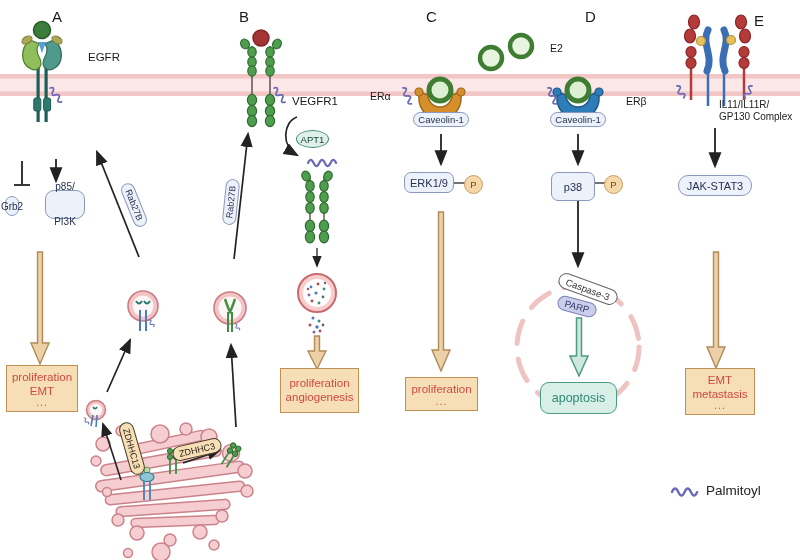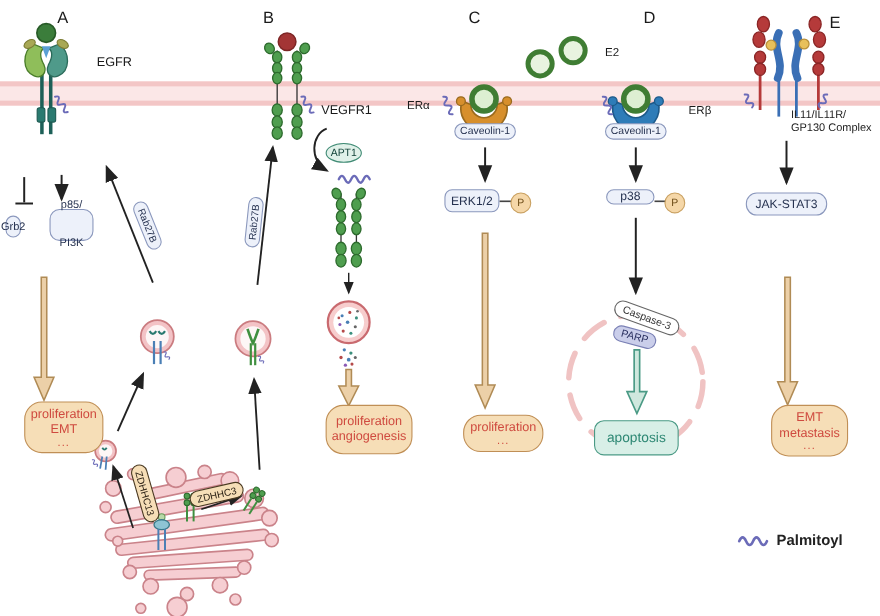--- a/index.html
+++ b/index.html
@@ -16,22 +16,22 @@
   .pill2{flex-direction:column;line-height:1.05;}
   .tanpill{background:#f6deb7;border:1.3px solid #4a3a22;color:#2b2115;}
   .apt1{background:#e0f1e9;border:1.4px solid #3f8a74;border-radius:50%;color:#14443a;}
   .caspase{background:#ffffff;border:1.3px solid #666;color:#333;}
   .parp{background:#caceea;border:1.3px solid #7a80b5;color:#2a3060;}
   .pcircle{position:absolute;width:17px;height:17px;border-radius:50%;background:#f5d7a8;
            border:1.3px solid #c9a060;color:#6b4a15;font-size:9.5px;display:flex;
            align-items:center;justify-content:center;}
   .box{position:absolute;display:flex;flex-direction:column;align-items:center;
        justify-content:center;text-align:center;box-sizing:border-box;}
-  .outcome{background:#f6deb7;border:1.5px solid #c08f56;border-radius:16px;
-           color:#cf4a3f;font-size:11.5px;line-height:1.2;margin-left:16px;}
+  .outcome{background:#f6deb7;border:1.5px solid #c08f56;border-radius:0;
+           color:#cf4a3f;font-size:11.5px;line-height:1.2;}
   .outcome .more{font-size:10px;letter-spacing:1px;line-height:0.6;margin-top:2px;}
   .apoptosis{background:#d8efe7;border:1.5px solid #4a9a85;border-radius:9px;
              color:#2e8874;font-size:12.5px;}
   .tumorcell{background:#edf1f8;border:1.5px solid #9aa8bb;color:#111;font-size:19px;}
   .palmitoyl{font-size:13.5px;color:#222;}
 </style>
 </head>
 <body>
 
 <div id="stage">
@@ -332,24 +332,24 @@
   <span>p85/</span>
   <span>PI3K</span>
 </div>
 <div class="pill" style="left:111px;top:198px;width:46px;height:14px;transform:rotate(68deg);font-size:9px;">Rab27B</div>
 <div class="pill" style="left:208px;top:195px;width:46px;height:14px;transform:rotate(-84deg);font-size:9px;">Rab27B</div>
 <div class="pill apt1" style="left:296px;top:130px;width:33px;height:18px;">APT1</div>
 
 <div class="pill" style="left:413px;top:112px;width:56px;height:15px;">Caveolin-1</div>
 <div class="pill" style="left:550px;top:112px;width:56px;height:15px;">Caveolin-1</div>
 
-<div class="pill" style="left:404px;top:172px;width:50px;height:21px;font-size:11px;border-radius:7px;">ERK1/2</div>
+<div class="pill" style="left:404px;top:172px;width:50px;height:21px;font-size:11px;border-radius:7px;">ERK1/9</div>
 <div class="pcircle" style="left:464px;top:174.5px;">P</div>
 
-<div class="pill" style="left:551px;top:172px;width:44px;height:14px;font-size:11px;border-radius:7px;">p38</div>
+<div class="pill" style="left:551px;top:172px;width:44px;height:29px;font-size:11px;border-radius:7px;">p38</div>
 <div class="pcircle" style="left:604px;top:174.5px;">P</div>
 
 <div class="pill caspase" style="left:557px;top:281px;width:62px;height:16px;transform:rotate(20deg);font-size:9.5px;">Caspase-3</div>
 <div class="pill parp" style="left:557px;top:299px;width:40px;height:15px;transform:rotate(15deg);font-size:9.5px;">PARP</div>
 
 <div class="pill" style="left:678px;top:175px;width:74px;height:21px;font-size:11px;border-radius:10px;">JAK-STAT3</div>
 
 <div class="pill tanpill" style="left:105px;top:441px;width:54px;height:15px;transform:rotate(74deg);font-size:9px;">ZDHHC13</div>
 <div class="pill tanpill" style="left:172px;top:442px;width:50px;height:15px;transform:rotate(-13deg);font-size:9px;">ZDHHC3</div>
 
@@ -366,15 +366,15 @@
   <div>proliferation</div>
   <div class="more">...</div>
 </div>
 <div class="box apoptosis" style="left:540px;top:382px;width:77px;height:32px;">apoptosis</div>
 <div class="box outcome" style="left:685px;top:368px;width:70px;height:47px;">
   <div>EMT</div>
   <div>metastasis</div>
   <div class="more">...</div>
 </div>
 
-<div class="lbl palmitoyl" style="left:706px;top:483px;font-weight:bold;">Palmitoyl</div>
+<div class="lbl palmitoyl" style="left:706px;top:483px;">Palmitoyl</div>
 
 </div>
 
 </body></html>

